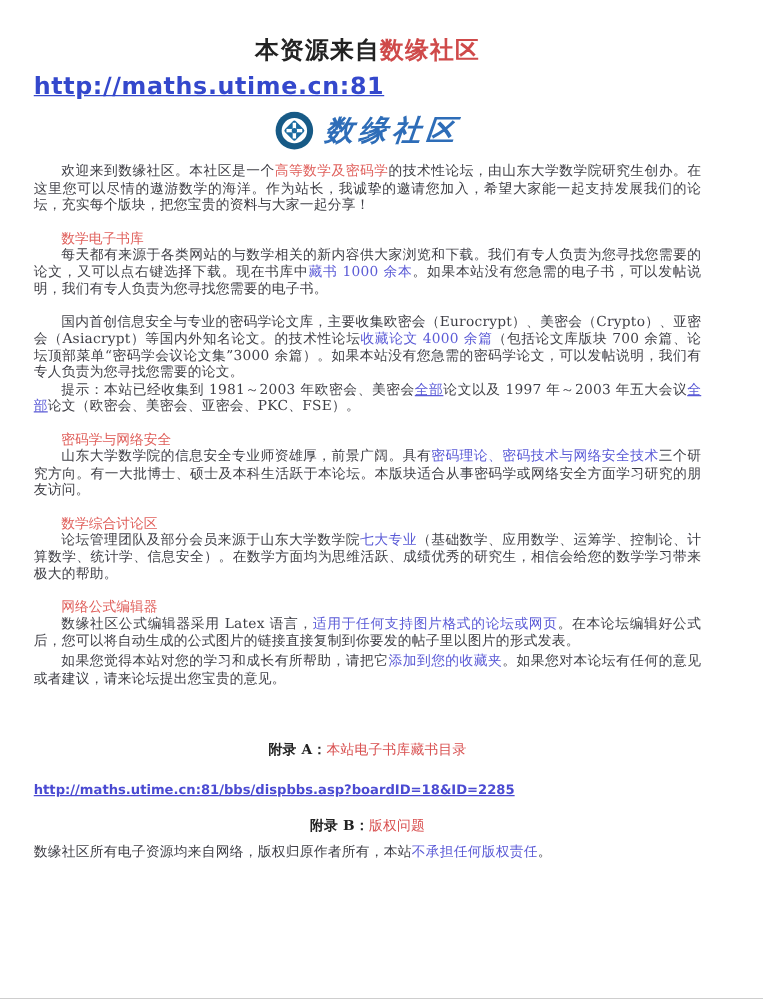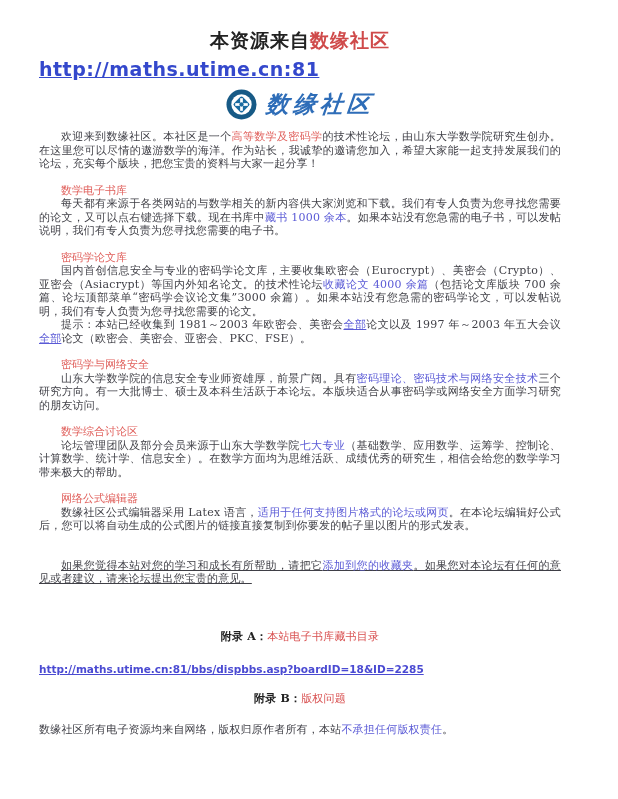--- a/index.html
+++ b/index.html
@@ -6,21 +6,21 @@
   .page {
     position:relative;
     width:618px; height:799px;
     margin:0 auto;
     background:#ffffff;
     font-family:"DejaVu Serif", serif;
     color:#3f3f46;
     overflow:hidden;
     box-sizing:border-box;
   }
-  .content { padding:28px 57px 0 39px; }
+  .content { padding:28px 57px 0 27px; }
 
   
   .doc-title {
     text-align:center;
     font-size:19px;
     font-weight:bold;
     color:#222222;
     letter-spacing:1px;
     line-height:24px;
   }
@@ -72,21 +72,21 @@
     line-height:13.5px;
     font-weight:normal;
     color:#e0605c;
     padding-left:2em;
   }
   .seg.plain { color:#3f3f46; }
   .seg.red   { color:#e0605c;margin-top:42px; }
   .seg.blue  { color:#5a5ad6; }
   .seg.blue-u{ color:#5a5ad6; text-decoration:underline; }
 
-  .closing { margin-top:26px;text-decoration:underline; }
+  .closing { margin-top:3px; }
 
   
   .appendix-a { margin-top:44px; }
   .appendix-b { margin-top:15px; }
   .appendix-line {
     margin:0;
     font-size:11px;
     line-height:14px;
     letter-spacing:0.2px;
     text-align:center;
@@ -97,21 +97,21 @@
     display:inline-block;
     margin-top:19px;
     font-size:10.5px;
     font-weight:bold;
     color:#4a4ad2;
     text-decoration:underline;
     cursor:pointer;
     font-family:"DejaVu Sans", sans-serif;
     letter-spacing:0;
   }
-  .appendix-body { margin-top:17px; text-indent:0; }
+  .appendix-body { margin-top:7px; text-indent:0; }
 </style>
 </head>
 <body>
 
 <div class="page">
   <div class="content">
 
     <div class="doc-title">
       <span>本资源来自</span><span class="community">数缘社区</span>
     </div>
@@ -132,21 +132,20 @@
     </div>
 
     <p class="para" style="margin-top:8px"><span class="seg plain">欢迎来到数缘社区。本社区是一个</span><span class="seg red">高等数学及密码学</span><span class="seg plain">的技术性论坛，由山东大学数学院研究生创办。在这里您可以尽情的遨游数学的海洋。作为站长，我诚挚的邀请您加入，希望大家能一起支持发展我们的论坛，充实每个版块，把您宝贵的资料与大家一起分享！</span></p>
 
     <div class="section">
       <h3 class="section-heading">数学电子书库</h3>
       <p class="para"><span class="seg plain">每天都有来源于各类网站的与数学相关的新内容供大家浏览和下载。我们有专人负责为您寻找您需要的论文，又可以点右键选择下载。现在书库中</span><span class="seg blue">藏书 1000 余本</span><span class="seg plain">。如果本站没有您急需的电子书，可以发帖说明，我们有专人负责为您寻找您需要的电子书。</span></p>
     </div>
 
     <div class="section">
-      <h3 class="section-heading">密码学论文库</h3>
       <p class="para"><span class="seg plain">国内首创信息安全与专业的密码学论文库，主要收集欧密会（Eurocrypt）、美密会（Crypto）、亚密会（Asiacrypt）等国内外知名论文。的技术性论坛</span><span class="seg blue">收藏论文 4000 余篇</span><span class="seg plain">（包括论文库版块 700 余篇、论坛顶部菜单“密码学会议论文集”3000 余篇）。如果本站没有您急需的密码学论文，可以发帖说明，我们有专人负责为您寻找您需要的论文。</span></p>
       <p class="para"><span class="seg plain">提示：本站已经收集到 1981～2003 年欧密会、美密会</span><span class="seg blue-u">全部</span><span class="seg plain">论文以及 1997 年～2003 年五大会议</span><span class="seg blue-u">全部</span><span class="seg plain">论文（欧密会、美密会、亚密会、PKC、FSE）。</span></p>
     </div>
 
     <div class="section">
       <h3 class="section-heading">密码学与网络安全</h3>
       <p class="para"><span class="seg plain">山东大学数学院的信息安全专业师资雄厚，前景广阔。具有</span><span class="seg blue">密码理论、密码技术与网络安全技术</span><span class="seg plain">三个研究方向。有一大批博士、硕士及本科生活跃于本论坛。本版块适合从事密码学或网络安全方面学习研究的朋友访问。</span></p>
     </div>
 
     <div class="section">

